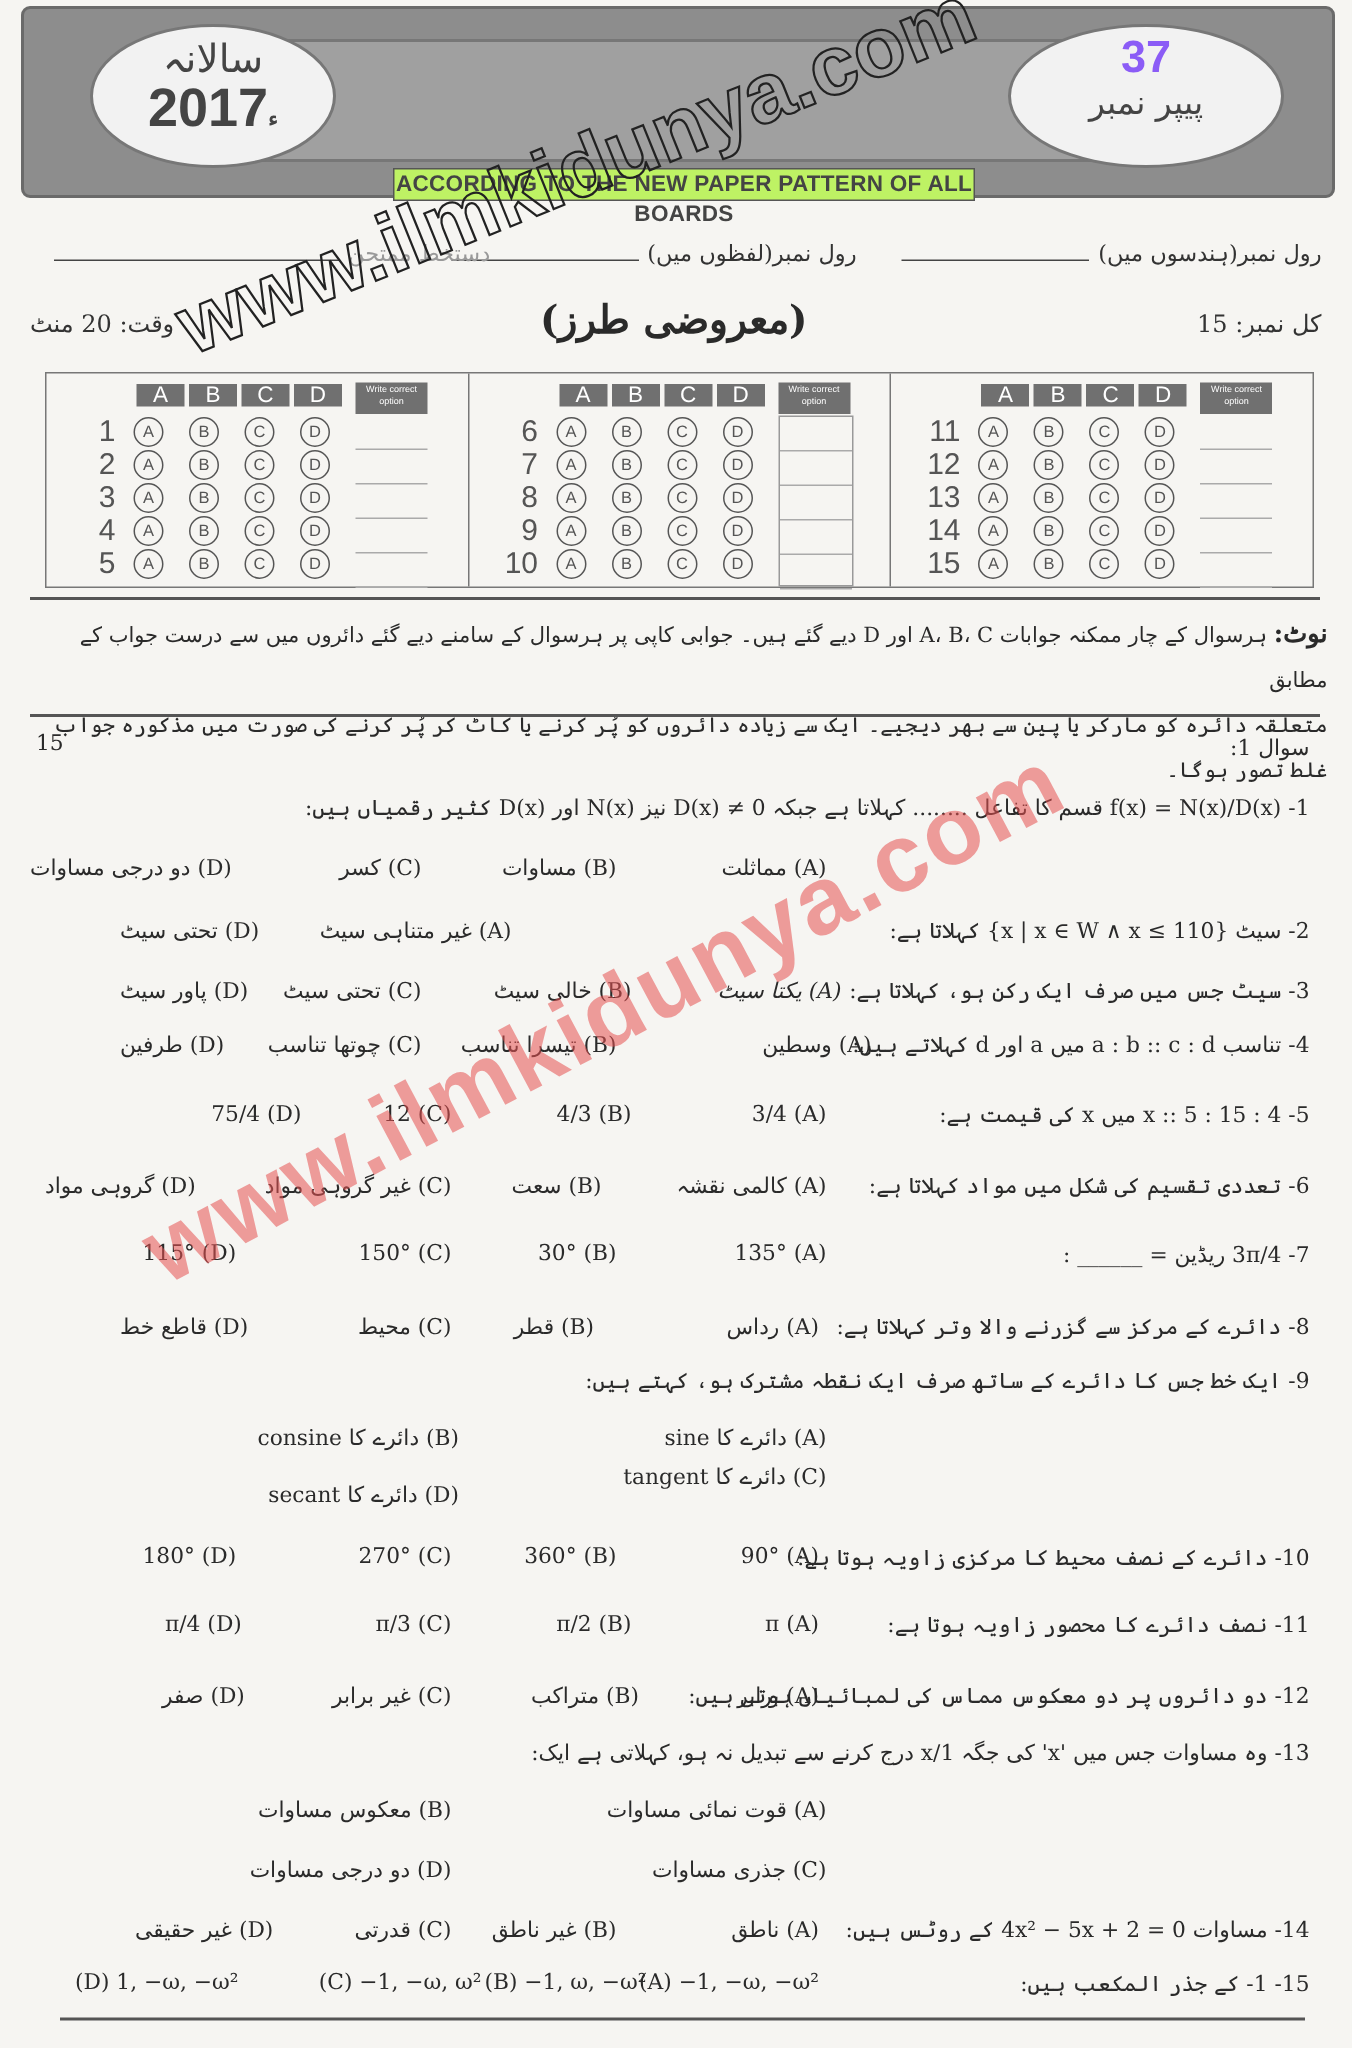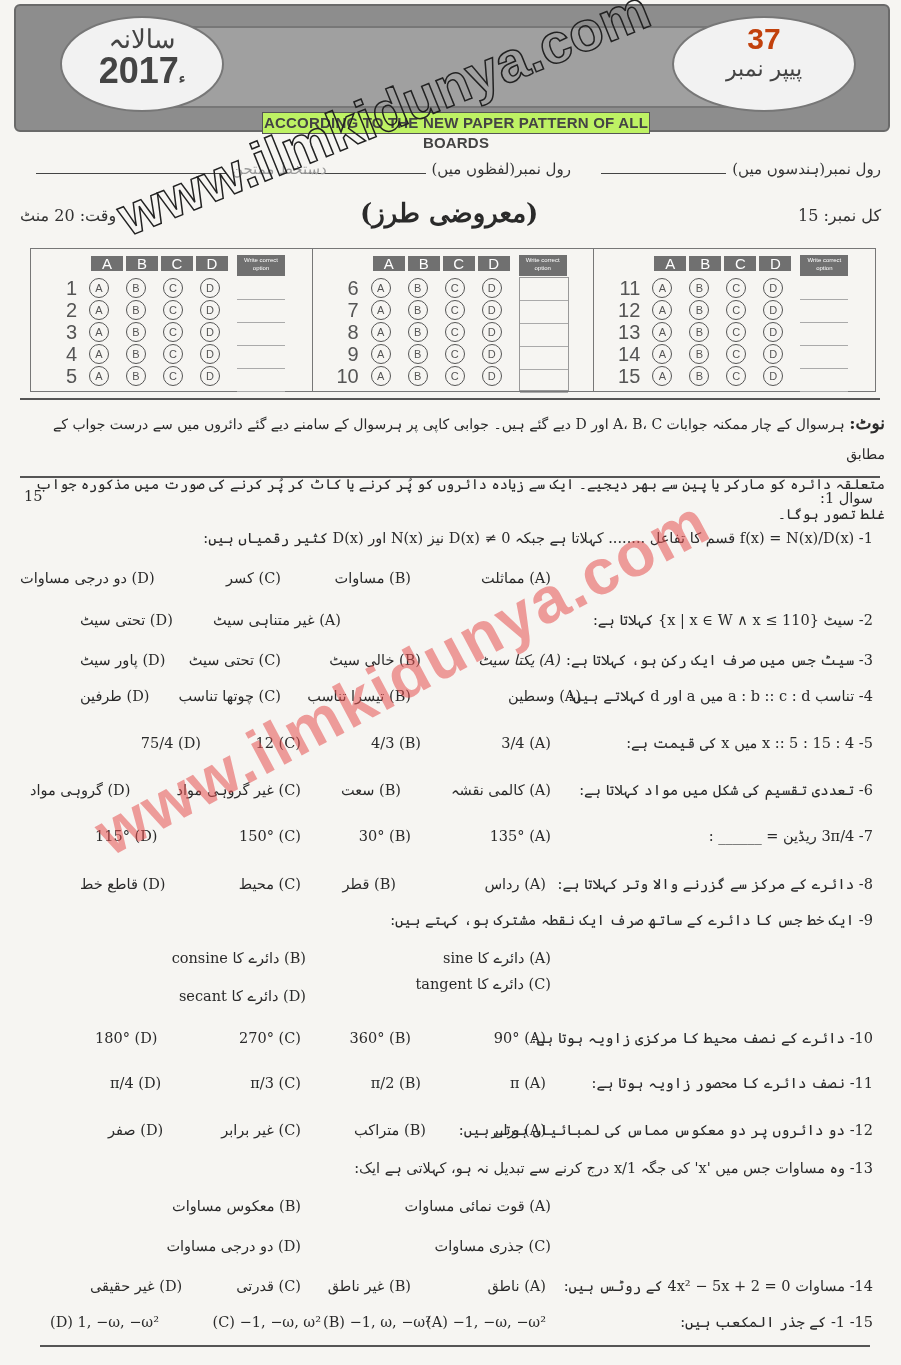--- a/index.html
+++ b/index.html
@@ -5,21 +5,21 @@
   html,body{margin:0;padding:0;background:#f4f3f0;}
   body{width:901px;height:1365px;position:relative;overflow:hidden;font-family:"DejaVu Serif",serif;color:#2a2a2a;}
   .page{position:absolute;inset:0;background:#f6f5f2;}
   
   .banner{position:absolute;left:14px;top:4px;width:872px;height:124px;background:#8d8d8d;border:2px solid #6a6a6a;border-radius:6px;}
   .banner-inner{position:absolute;left:118px;top:20px;width:600px;height:78px;background:#a0a0a0;border:2px solid #777;}
   .year-oval{position:absolute;left:60px;top:16px;width:160px;height:92px;background:#f2f2f2;border-radius:50%;border:2px solid #777;text-align:center;}
   .year-oval .u{font-size:26px;color:#444;margin-top:6px;direction:rtl;}
   .year-oval .y{font-family:"Liberation Sans",sans-serif;font-weight:bold;font-size:36px;color:#444;line-height:34px;}
   .paper-oval{position:absolute;left:672px;top:16px;width:180px;height:92px;background:#f2f2f2;border-radius:50%;border:2px solid #777;text-align:center;}
-  .paper-oval .n{font-family:"Liberation Sans",sans-serif;font-weight:bold;font-size:30px;color:#c2410c;margin-top:4px;}
+  .paper-oval .n{font-family:"Liberation Sans",sans-serif;font-weight:bold;font-size:30px;color:#8b5cf6;margin-top:4px;}
   .paper-oval .u{font-size:22px;color:#444;direction:rtl;}
   .board-title{position:absolute;left:300px;top:36px;width:330px;text-align:center;font-size:30px;font-weight:bold;color:#222;direction:rtl;}
   .board-title small{font-size:16px;font-weight:normal;}
   .tagline{position:absolute;left:262px;top:112px;width:386px;height:20px;background:#bef264;border:1px solid #555;font-family:"Liberation Sans",sans-serif;font-size:15px;font-weight:bold;text-align:center;line-height:20px;color:#444;letter-spacing:0.2px;}
   
   .row-rtl{position:absolute;direction:rtl;font-size:15px;color:#333;}
   .fill-line{display:inline-block;width:125px;border-bottom:1px solid #444;margin:0 6px;height:12px;}
   .subj-title{position:absolute;left:360px;top:198px;font-size:26px;font-weight:bold;direction:rtl;}
   
   .grid-wrap{position:absolute;left:30px;top:248px;width:844px;height:142px;border:1px solid #777;display:flex;}

